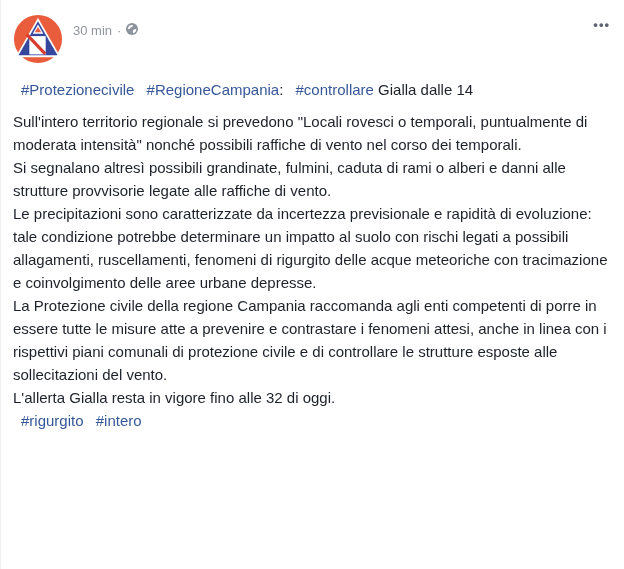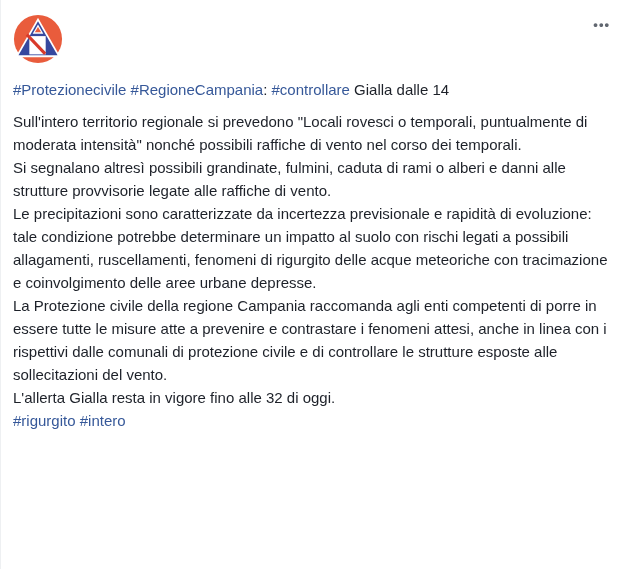--- a/index.html
+++ b/index.html
@@ -74,20 +74,21 @@
     line-height: 23px;
     color: #1d2129;
     word-wrap: break-word;
   }
   .post-body p { margin: 0; }
   .post-body p:first-child { margin-bottom: 9px; }
   .hashtag {
     color: #365899;
     text-decoration: none;
     cursor: pointer;
+    margin-left: 8px;
   }
 </style>
 </head>
 <body>
 
 <div class="post-card">
 
   <div class="post-header">
 
     <div class="avatar-wrap">
@@ -98,30 +99,41 @@
           <polygon points="26,7.5 46.3,43 5.7,43" fill="#36489e"></polygon>
           <polygon points="26,11 31.5,20.5 20.5,20.5" fill="#ffffff"></polygon>
           <polygon points="26,13.5 29.3,19 22.7,19" fill="#e95c3c"></polygon>
           <rect x="17" y="23" width="17" height="19" fill="#ffffff"></rect>
           <line x1="14.5" y1="21.5" x2="33.5" y2="41.5" stroke="#d93a2b" stroke-width="3.2"></line>
         </svg>
       </span>
     </div>
 
     <div class="header-text">
+      <div class="meta-row">
+        <span class="timestamp">30 min</span>
+        <span class="mid-dot">·</span>
+        <span class="globe-svg">
+          <svg width="12" height="12" viewBox="0 0 16 16">
+            <circle cx="8" cy="8" r="8" fill="#8d949e"></circle>
+            <path d="M2.6 6.6 C3.5 3.6 6.6 1.9 9.2 2.7 L8.3 5.2 L5.6 6.2 L4.9 8.1 L3.0 7.9 Z" fill="#ffffff"></path>
+            <path d="M10.4 8.6 L13.6 7.9 C14.1 10.6 12.1 13.1 9.5 13.6 L9.0 11.0 Z" fill="#ffffff"></path>
+          </svg>
+        </span>
+      </div>
     </div>
 
     <button class="menu-button">
       <span>•••</span>
     </button>
   </div>
 
   <div class="post-body" id="post-body">
       <p><a class="hashtag" href="#">#Protezionecivile</a> <a class="hashtag" href="#">#RegioneCampania</a>: <a class="hashtag" href="#">#controllare</a> Gialla dalle 14</p>
       <p>Sull'intero territorio regionale si prevedono "Locali rovesci o temporali, puntualmente di moderata intensità" nonché possibili raffiche di vento nel corso dei temporali.</p>
       <p>Si segnalano altresì possibili grandinate, fulmini, caduta di rami o alberi e danni alle strutture provvisorie legate alle raffiche di vento.</p>
       <p>Le precipitazioni sono caratterizzate da incertezza previsionale e rapidità di evoluzione: tale condizione potrebbe determinare un impatto al suolo con rischi legati a possibili allagamenti, ruscellamenti, fenomeni di rigurgito delle acque meteoriche con tracimazione e coinvolgimento delle aree urbane depresse.</p>
-      <p>La Protezione civile della regione Campania raccomanda agli enti competenti di porre in essere tutte le misure atte a prevenire e contrastare i fenomeni attesi, anche in linea con i rispettivi dalle comunali di protezione civile e di controllare le strutture esposte alle sollecitazioni del vento.</p>
+      <p>La Protezione civile della regione Campania raccomanda agli enti competenti di porre in essere tutte le misure atte a prevenire e contrastare i fenomeni attesi, anche in linea con i rispettivi piani comunali di protezione civile e di controllare le strutture esposte alle sollecitazioni del vento.</p>
       <p>L'allerta Gialla resta in vigore fino alle 32 di oggi.</p>
       <p><a class="hashtag" href="#">#rigurgito</a> <a class="hashtag" href="#">#intero</a></p>
     </div>
 
 </div>
 
 </body></html>

